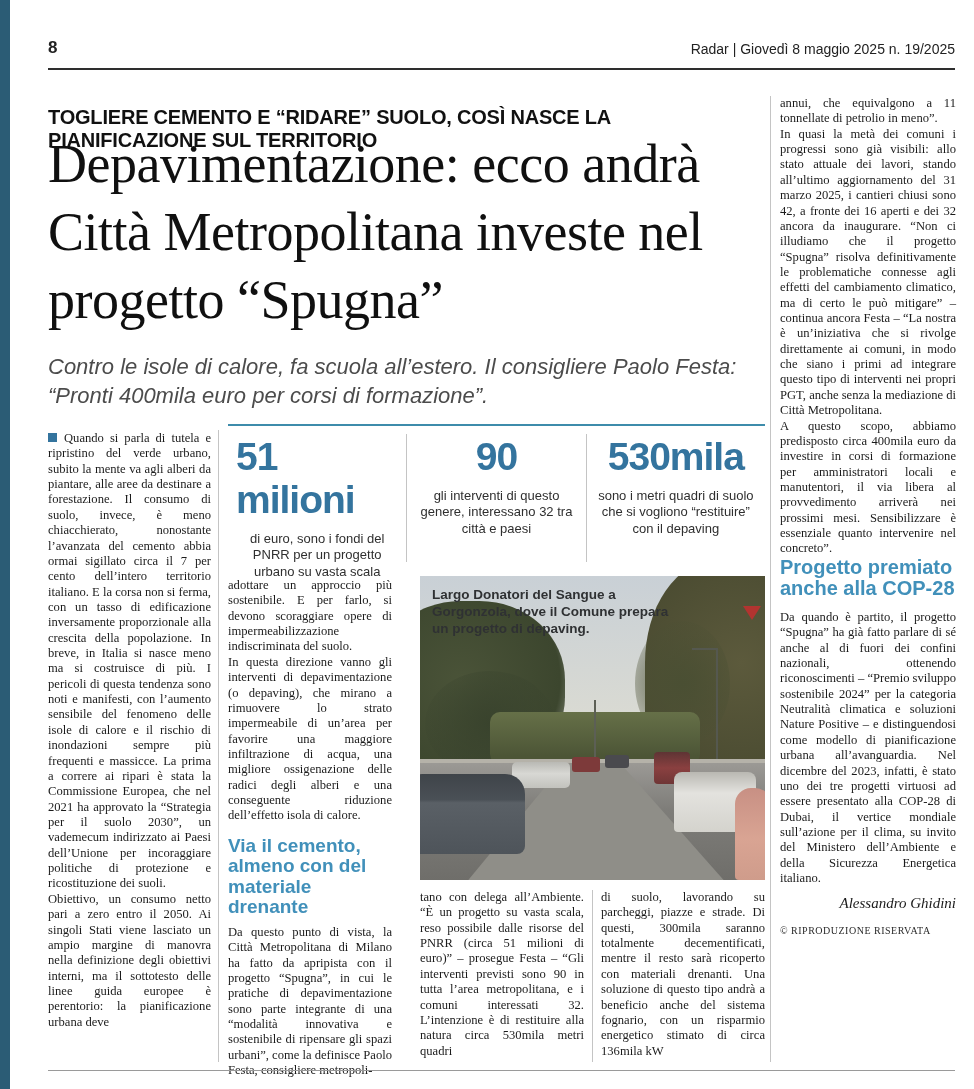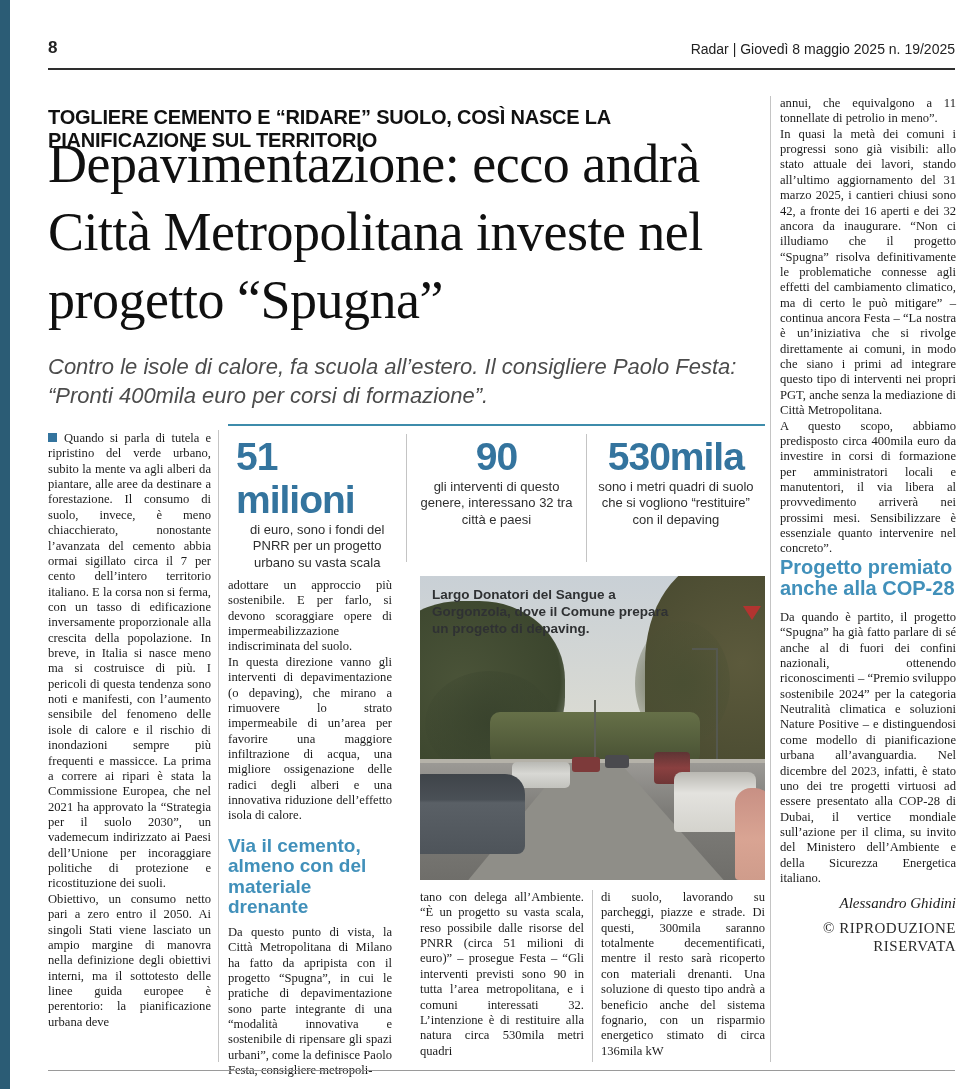--- a/index.html
+++ b/index.html
@@ -30,21 +30,21 @@
   .bottom-rule{position:absolute;left:48px;right:19px;top:1070px;height:1px;background:#9a9a9a;}
 
   
   .stats-topline{position:absolute;left:228px;top:424px;width:537px;height:2px;background:#3e8cab;}
   .stats{position:absolute;left:228px;top:434px;width:537px;height:128px;display:flex;justify-content:flex-end;}
   .stat{flex:1;display:flex;flex-direction:column;align-items:center;justify-content:flex-start;padding:2px 8px 0;}
   .stat + .stat{border-left:1px solid #c4c4c4;}
   .stat-value{font-family:"Liberation Sans",sans-serif;font-weight:bold;font-size:39px;
               letter-spacing:-1px;color:#34749e;line-height:1.1;}
   .stat-caption{font-family:"Liberation Sans",sans-serif;font-size:13px;line-height:1.27;
-                color:#2f2f2f;text-align:center;max-width:165px;}
+                color:#2f2f2f;text-align:center;margin-top:9px;max-width:165px;}
 
   
   .colhead{font-family:"Liberation Sans",sans-serif;font-weight:bold;color:#4190ba;
            font-size:19px;line-height:1.08;text-align:left;margin:12px 0 7px;}
   .colhead.big{font-size:20px;margin:0 0 10px;}
 
   
   .photo{position:absolute;left:420px;top:576px;width:345px;height:304px;overflow:hidden;
          background:linear-gradient(180deg,#c9d0d6 0%,#d9dad3 45%,#e9e3d6 60%,#d6d2c8 62%);}
   .ph{position:absolute;}
@@ -79,22 +79,22 @@
   .suv-white{left:254px;top:196px;width:82px;height:60px;border-radius:8px 8px 4px 4px;
      background:linear-gradient(180deg,#b9b8b2 0%,#e3e2de 35%,#d4d3cd 100%);}
   .person-pink{right:-6px;top:212px;width:36px;height:92px;border-radius:16px 16px 4px 4px;
      background:linear-gradient(180deg,#c89084 0%,#d9a493 55%,#cf9c8b 100%);}
   .photo-caption{position:absolute;left:12px;top:10px;width:240px;
      font-family:"Liberation Sans",sans-serif;font-weight:bold;font-size:13.5px;
      line-height:1.26;color:#2f3133;text-align:left;}
 
   
   .byline{font-style:italic;font-size:15px;text-align:right;margin-top:8px;}
-  .copyright{font-family:"Liberation Serif",serif;font-size:15px;letter-spacing:0.5px;
-     text-align:right;color:#2a2a2a;margin-top:6px;}
+  .copyright{font-family:"Liberation Serif",serif;font-size:10px;letter-spacing:0.5px;
+     color:#2a2a2a;margin-top:12px;}
 </style>
 </head>
 <body>
 
 <div class="page">
   <div class="leftbar"></div>
 
   <div class="pagenum">8</div>
   <div class="edition">Radar | Giovedì 8 maggio 2025 n. 19/2025</div>
   <div class="header-rule"></div>
@@ -121,21 +121,21 @@
       <div class="stat-caption">gli interventi di questo genere, interessano 32 tra città e paesi</div>
     </div>
     <div class="stat">
       <div class="stat-value">530mila</div>
       <div class="stat-caption">sono i metri quadri di suolo che si vogliono “restituire” con il depaving</div>
     </div>
   </div>
 
   <div class="col" style="left:228px;top:578px;width:164px;">
     <p>adottare un approccio più sostenibile. E per farlo, si devono scoraggiare opere di impermeabilizzazione indiscriminata del suolo.</p>
-    <p>In questa direzione vanno gli interventi di depavimentazione (o depaving), che mirano a rimuovere lo strato impermeabile di un’area per favorire una maggiore infiltrazione di acqua, una migliore ossigenazione delle radici degli alberi e una innovativa riduzione dell’effetto isola di calore.</p>
+    <p>In questa direzione vanno gli interventi di depavimentazione (o depaving), che mirano a rimuovere lo strato impermeabile di un’area per favorire una maggiore infiltrazione di acqua, una migliore ossigenazione delle radici degli alberi e una conseguente riduzione dell’effetto isola di calore.</p>
     <h3 class="colhead">Via il cemento, almeno con del materiale drenante</h3>
     <p>Da questo punto di vista, la Città Metropolitana di Milano ha fatto da apripista con il progetto “Spugna”, in cui le pratiche di depavimentazione sono parte integrante di una “modalità innovativa e sostenibile di ripensare gli spazi urbani”, come la definisce Paolo Festa, consigliere metropoli-</p>
   </div>
 
   <div class="photo">
     <div class="ph tree-left1"></div>
     <div class="ph tree-left2"></div>
     <div class="ph tree-right1"></div>
     <div class="ph tree-right2"></div>
     <div class="ph tree-mid"></div>

